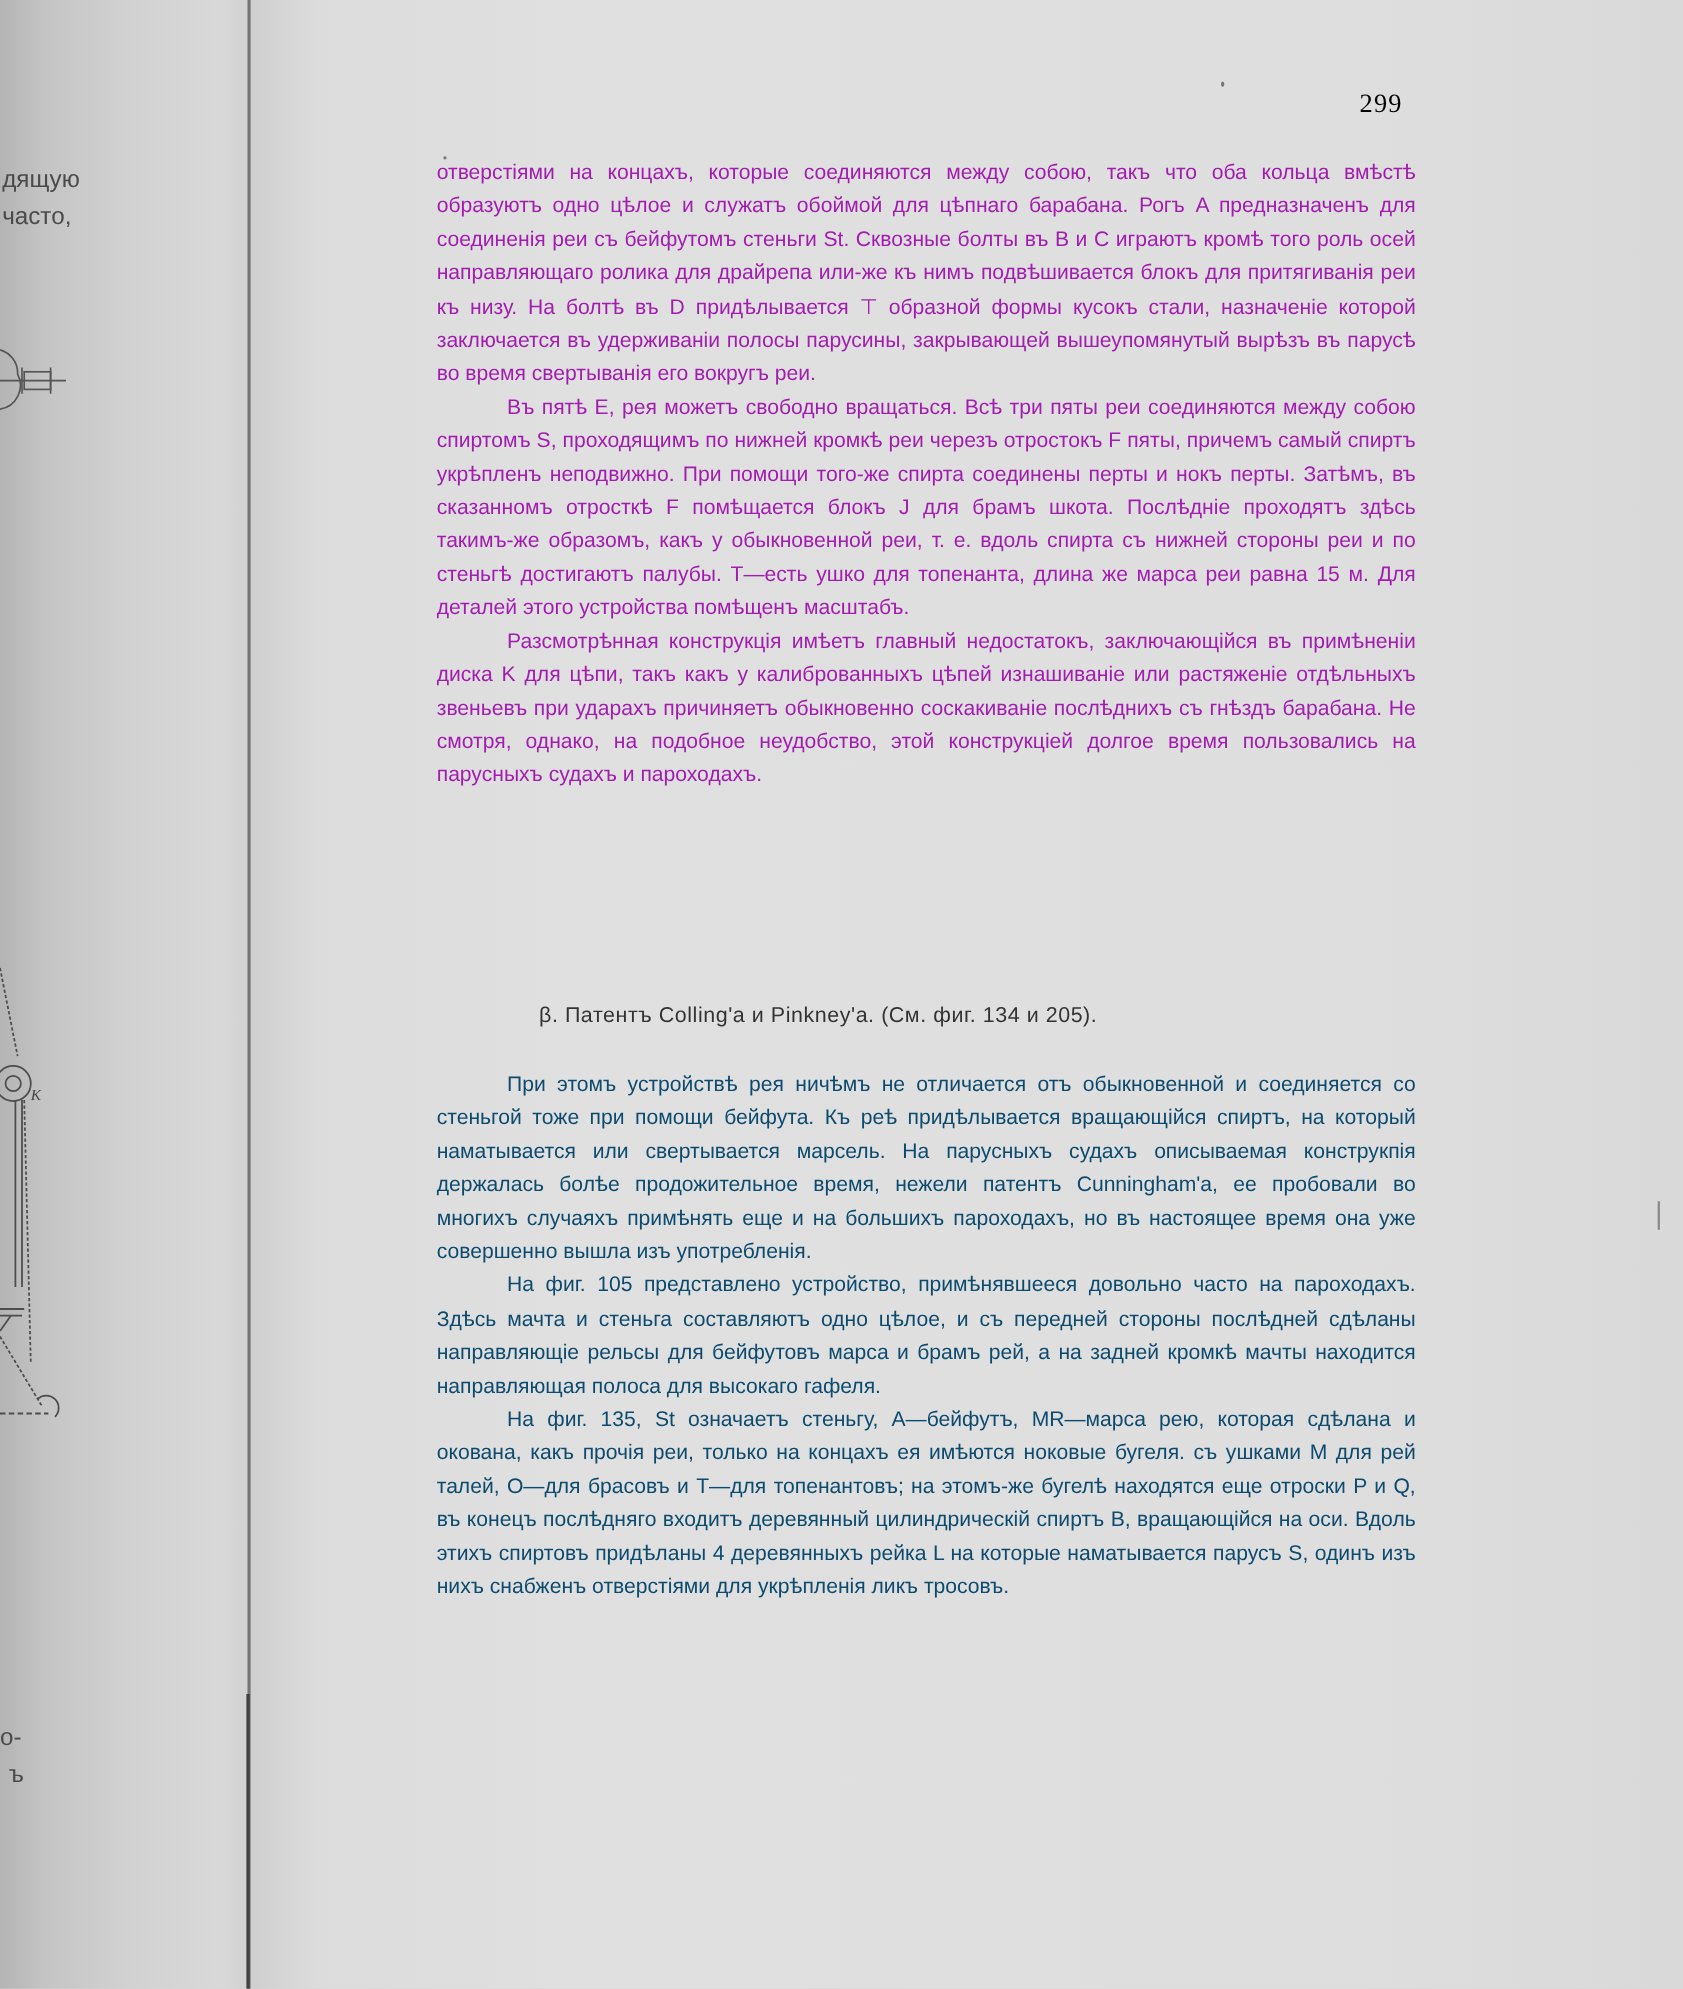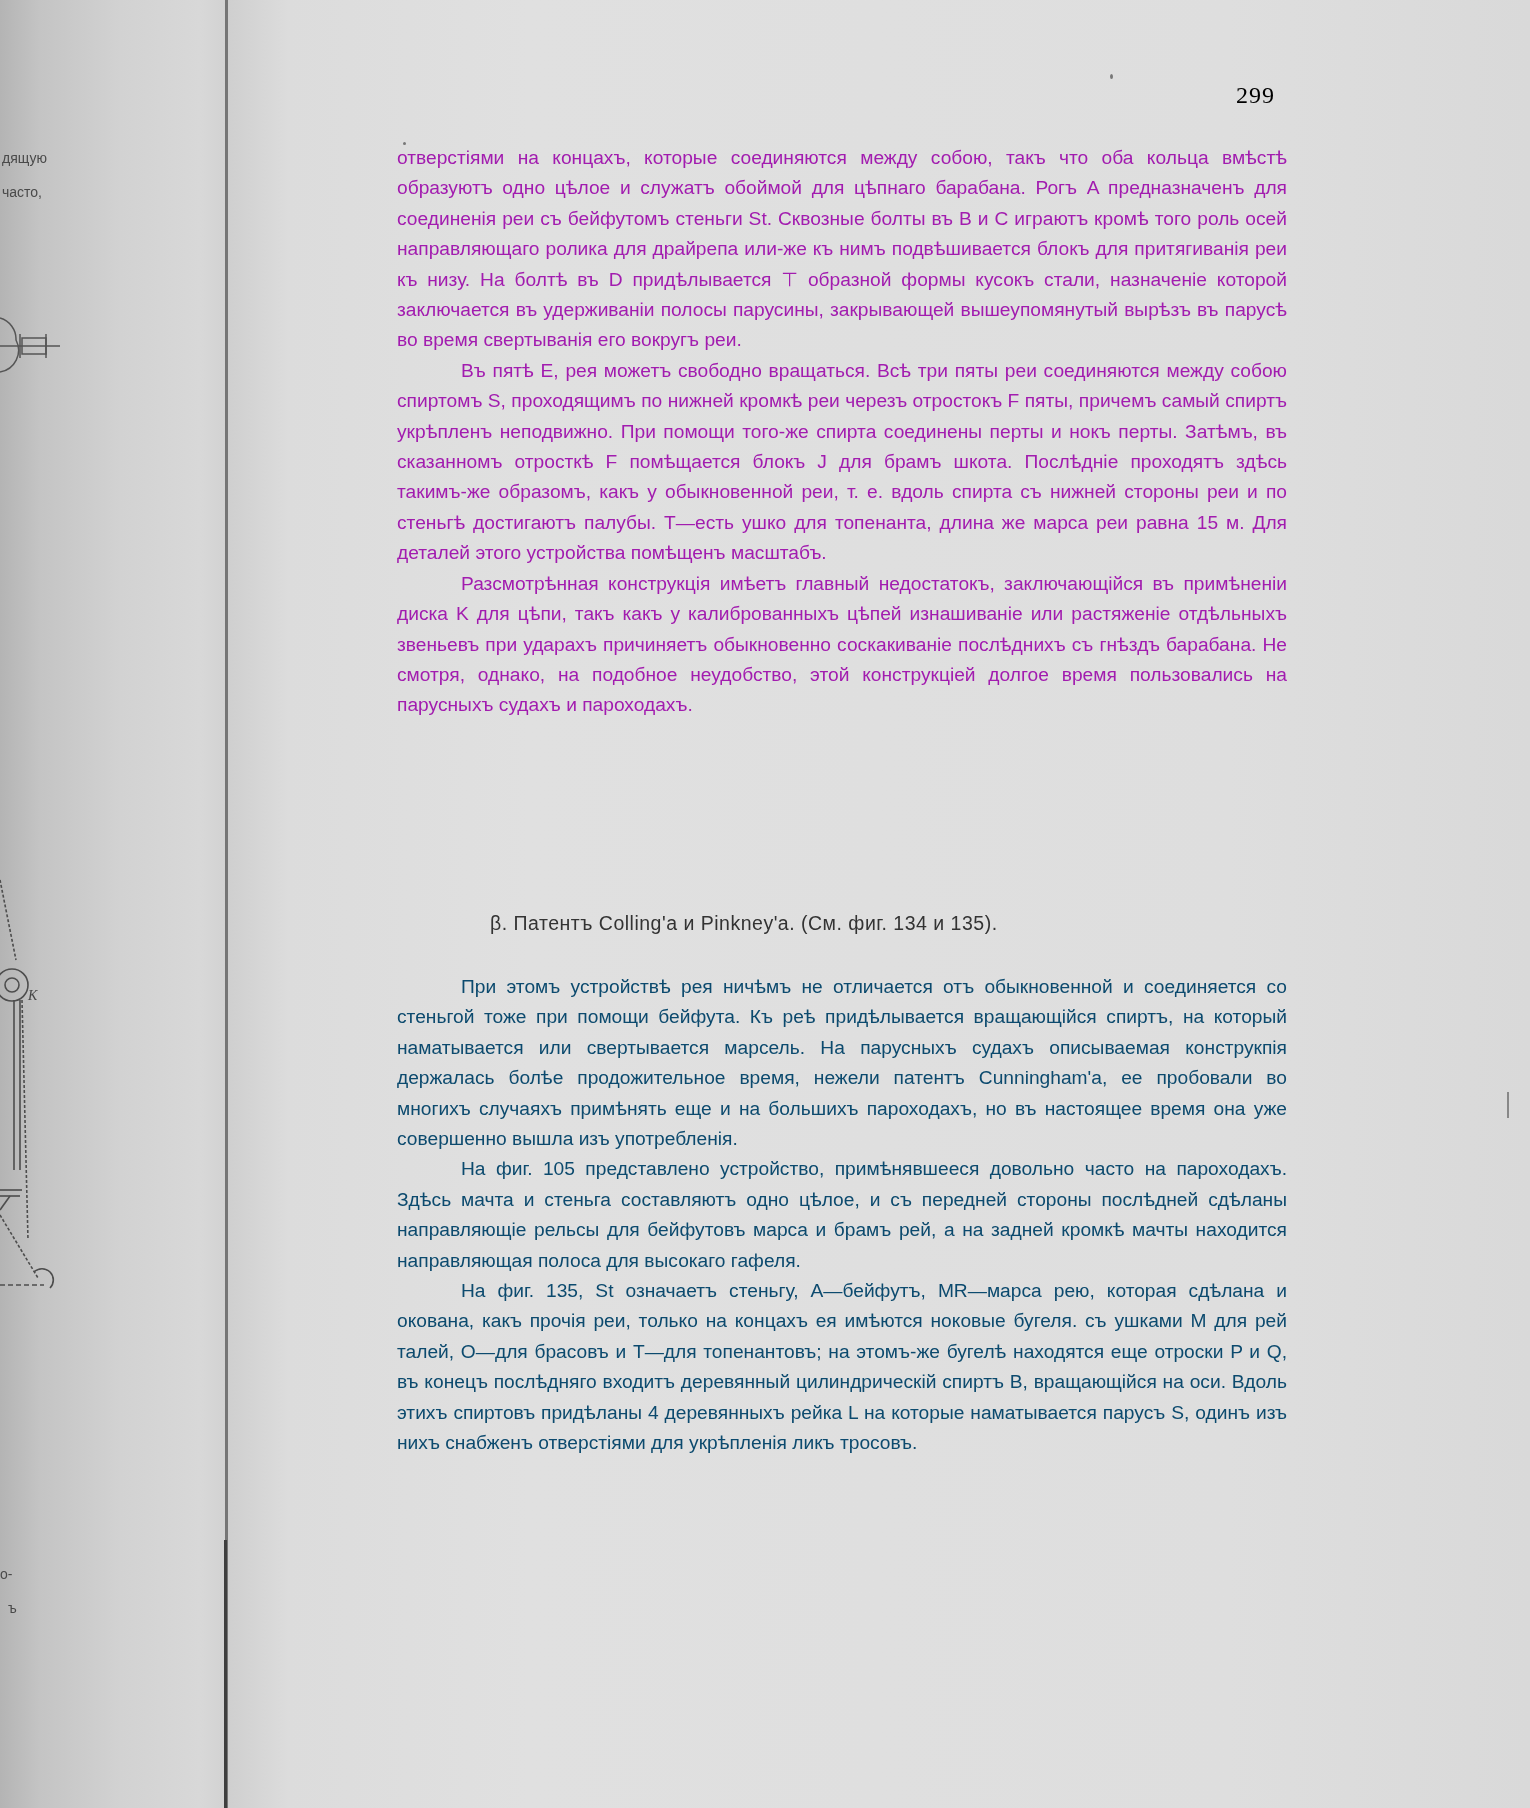--- a/index.html
+++ b/index.html
@@ -19,21 +19,21 @@
       position: absolute;
       left: 0;
       top: 0;
       width: 226px;
       height: 1808px;
       background: linear-gradient(to right, #b4b4b4 0px, #c4c4c4 40px, #d2d2d2 120px, #d8d8d8 200px, #d2d2d2 226px);
     }
     .left-frag {
       position: absolute;
       font-family: "Liberation Sans", "DejaVu Sans", sans-serif;
-      font-size: 14px;
+      font-size: 22px;
       color: #4a4a4a;
       white-space: nowrap;
     }
     .drawing {
       position: absolute;
       left: 0;
       top: 0;
     }
     
     .spine {
@@ -166,21 +166,21 @@
 <div class="right-page"></div>
 
 <div class="page-number">299</div>
 
 <div class="text-block">
   <p class="para">отверстіями на концахъ, которые соединяются между собою, такъ что оба кольца вмѣстѣ образуютъ одно цѣлое и служатъ обоймой для цѣпнаго барабана. Рогъ A предназначенъ для соединенія реи съ бейфутомъ стеньги St. Сквозные болты въ B и C играютъ кромѣ того роль осей направляющаго ролика для драйрепа или-же къ нимъ подвѣшивается блокъ для притягиванія реи къ низу. На болтѣ въ D придѣлывается ⊤ образной формы кусокъ стали, назначеніе которой заключается въ удерживаніи полосы парусины, закрывающей вышеупомянутый вырѣзъ въ парусѣ во время свертыванія его вокругъ реи.</p>
   <p class="para indent">Въ пятѣ E, рея можетъ свободно вращаться. Всѣ три пяты реи соединяются между собою спиртомъ S, проходящимъ по нижней кромкѣ реи черезъ отростокъ F пяты, причемъ самый спиртъ укрѣпленъ неподвижно. При помощи того-же спирта соединены перты и нокъ перты. Затѣмъ, въ сказанномъ отросткѣ F помѣщается блокъ J для брамъ шкота. Послѣдніе проходятъ здѣсь такимъ-же образомъ, какъ у обыкновенной реи, т. е. вдоль спирта съ нижней стороны реи и по стеньгѣ достигаютъ палубы. T—есть ушко для топенанта, длина же марса реи равна 15 м. Для деталей этого устройства помѣщенъ масштабъ.</p>
   <p class="para indent">Разсмотрѣнная конструкція имѣетъ главный недостатокъ, заключающійся въ примѣненіи диска K для цѣпи, такъ какъ у калиброванныхъ цѣпей изнашиваніе или растяженіе отдѣльныхъ звеньевъ при ударахъ причиняетъ обыкновенно соскакиваніе послѣднихъ съ гнѣздъ барабана. Не смотря, однако, на подобное неудобство, этой конструкціей долгое время пользовались на парусныхъ судахъ и пароходахъ.</p>
 </div>
 
-<div class="heading">β. Патентъ Colling'a и Pinkney'a. (См. фиг. 134 и 135).</div>
+<div class="heading">β. Патентъ Colling'a и Pinkney'a. (См. фиг. 134 и 205).</div>
 
 <div class="section2">
   <p class="para indent" style="margin-top:6px;">При этомъ устройствѣ рея ничѣмъ не отличается отъ обыкновенной и соединяется со стеньгой тоже при помощи бейфута. Къ реѣ придѣлывается вращающійся спиртъ, на который наматывается или свертывается марсель. На парусныхъ судахъ описываемая конструкпія держалась болѣе продожительное время, нежели патентъ Cunningham'a, ее пробовали во многихъ случаяхъ примѣнять еще и на большихъ пароходахъ, но въ настоящее время она уже совершенно вышла изъ употребленія.</p>
   <p class="para indent">На фиг. 105 представлено устройство, примѣнявшееся довольно часто на пароходахъ. Здѣсь мачта и стеньга составляютъ одно цѣлое, и съ передней стороны послѣдней сдѣланы направляющіе рельсы для бейфутовъ марса и брамъ рей, а на задней кромкѣ мачты находится направляющая полоса для высокаго гафеля.</p>
   <p class="para indent">На фиг. 135, St означаетъ стеньгу, A—бейфутъ, MR—марса рею, которая сдѣлана и окована, какъ прочія реи, только на концахъ ея имѣются ноковые бугеля. съ ушками M для рей талей, O—для брасовъ и T—для топенантовъ; на этомъ-же бугелѣ находятся еще отроски P и Q, въ конецъ послѣдняго входитъ деревянный цилиндрическій спиртъ B, вращающійся на оси. Вдоль этихъ спиртовъ придѣланы 4 деревянныхъ рейка L на которые наматывается парусъ S, одинъ изъ нихъ снабженъ отверстіями для укрѣпленія ликъ тросовъ.</p>
 </div>
 
 <div class="speck" style="left:403px;top:142px;width:3px;height:3px;"></div>
 <div class="speck" style="left:1110px;top:74px;width:3px;height:5px;"></div>
 <div class="scratch"></div>

